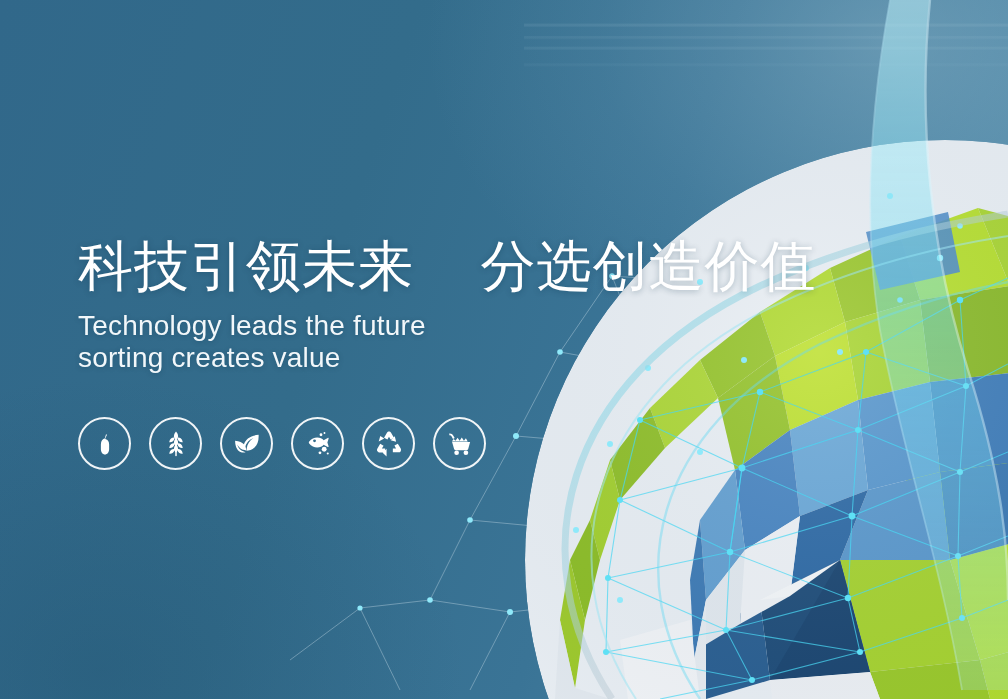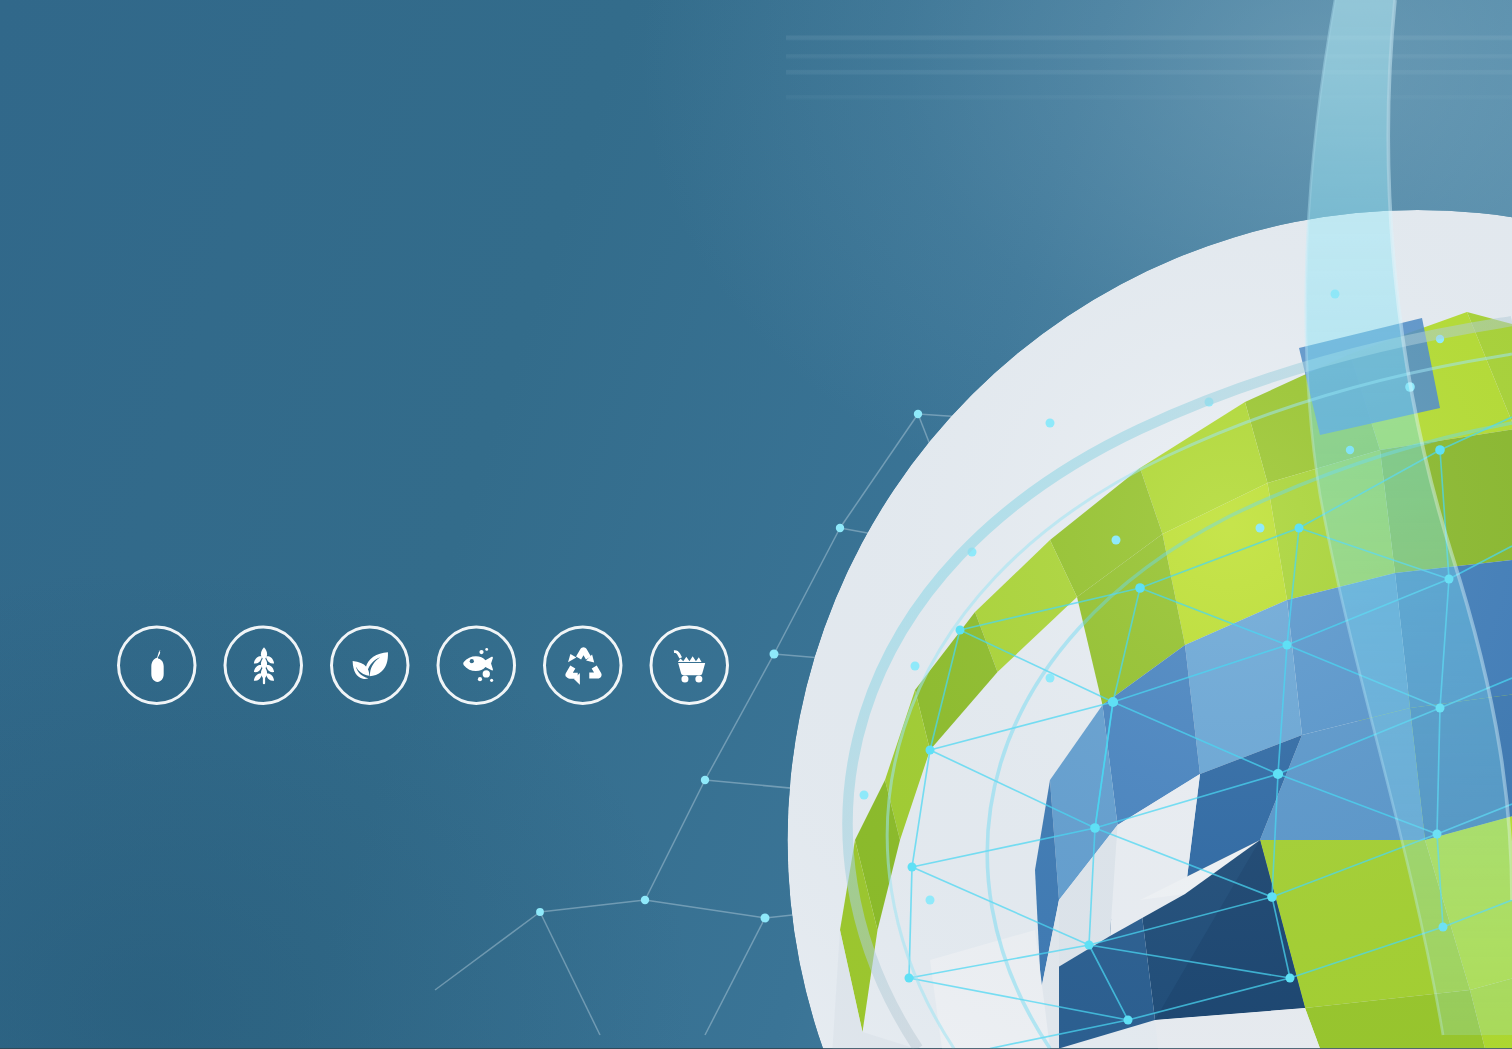--- a/index.html
+++ b/index.html
@@ -324,20 +324,31 @@
         <g opacity=".62">
           <path d="M930 0 C 918 120, 930 250, 968 370 C 1000 470, 1008 540, 1008 600
                    L 1008 690 L 962 690 C 940 560, 902 450, 880 330 C 862 220, 872 100, 890 0 Z" fill="url(#ribbon)"></path>
           <path d="M930 0 C 918 120, 930 250, 968 370 C 1000 470, 1008 540, 1008 600" fill="none" stroke="#d8f6fd" stroke-width="2.4" stroke-opacity=".75"></path>
           <path d="M890 0 C 872 100, 862 220, 880 330 C 902 450, 940 560, 962 690" fill="none" stroke="#bdeffb" stroke-width="1.8" stroke-opacity=".6"></path>
         </g>
       </g>
     </svg>
   </div>
 
+  <div class="copy">
+    <div class="headline">
+      <span>科技引领未来</span>
+      <span class="gap"></span>
+      <span>分选创造价值</span>
+    </div>
+    <div class="sub">
+      <span class="line1">Technology leads the future</span>
+      <span class="line2">sorting creates value</span>
+    </div>
+  </div>
 
   <div class="icons">
 
     <div class="icon-badge">
       <svg viewBox="0 0 32 32">
         <path d="M16.6 5.2c1.2 0 1.6 1.1 1.1 2.1l-1.4 2.6c-.2.4.1.8.5.9 2.2.5 3.6 2.6 3.6 5.6v5.3c0 3.2-2 5.6-4.4 5.6s-4.4-2.4-4.4-5.6v-5.3c0-3.6 2-5.9 4.1-6.3l1.1-3.5c.1-.9.6-1.4 1.8-1.4z"></path>
       </svg>
     </div>
 
     <div class="icon-badge">

